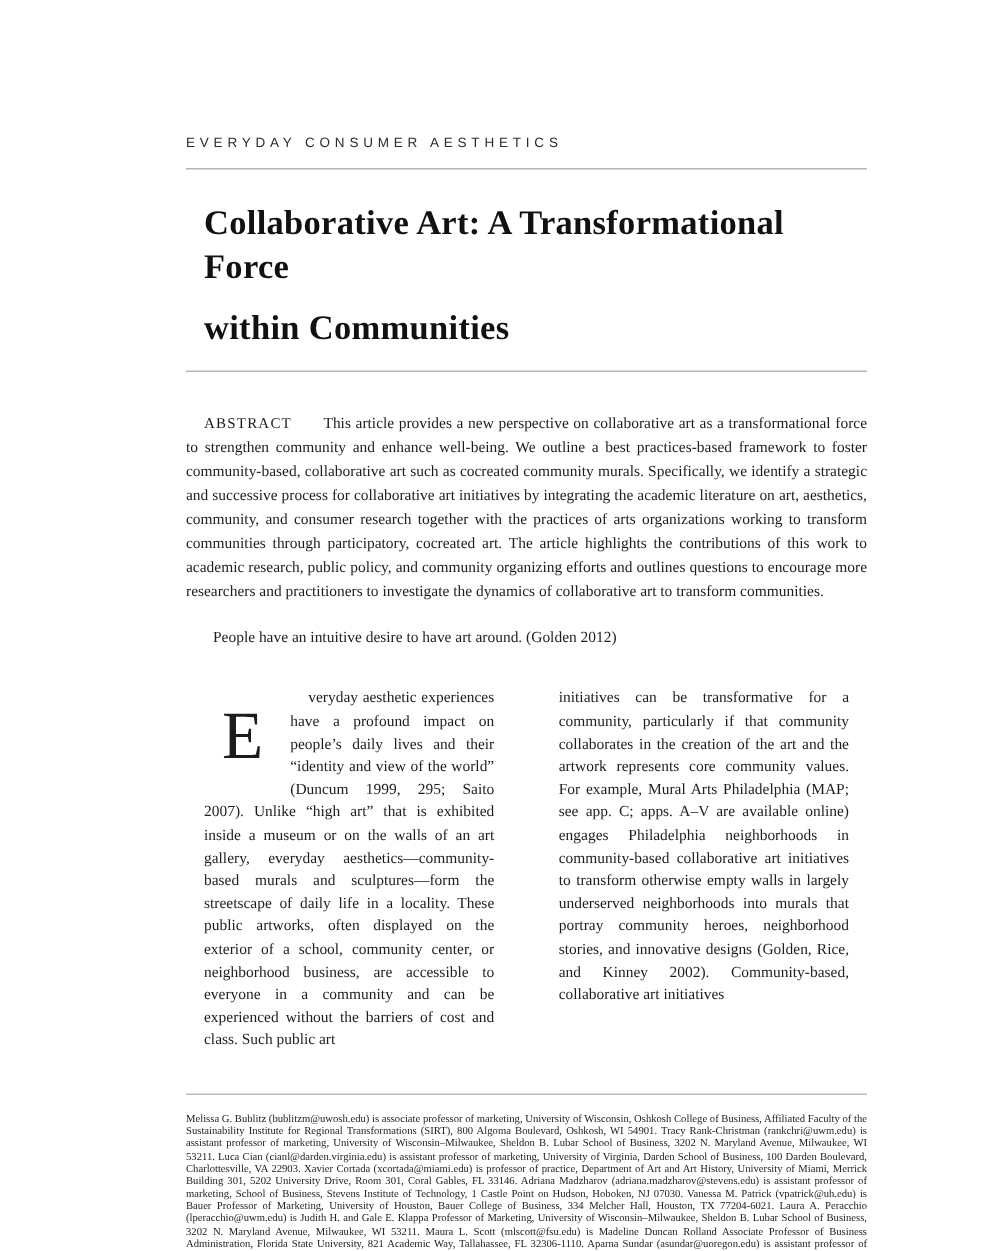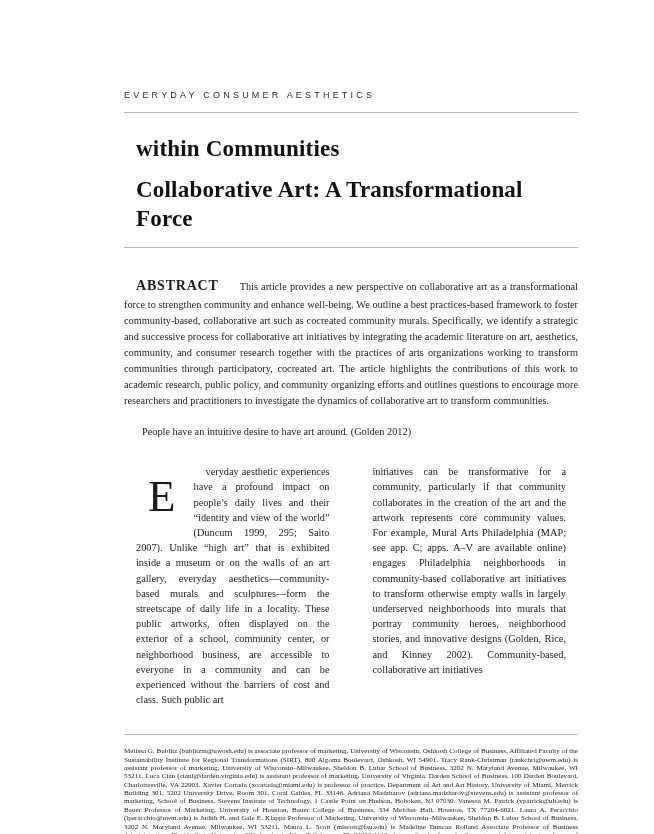--- a/index.html
+++ b/index.html
@@ -29,21 +29,21 @@
     font-size: 9.3px; letter-spacing: 1.6px; line-height: 1.7;
     color: #2b2b2b; word-spacing: 1px;
   }
 
   .abstract {
     margin-top: 27px;
     font-size: 10.3px; line-height: 1.56; text-align: justify;
     color: #1c1c1c;
   }
   .abs-label {
-    font-weight: bold; letter-spacing: 0.8px; font-size: 14px;
+    font-weight: normal; letter-spacing: 0.8px; font-size: 10px;
     margin-right: 9px;
   }
 
   .epigraph {
     margin-top: 17px; padding-left: 18px;
     font-size: 10.3px; color: #1c1c1c;
   }
 
   .columns {
     margin-top: 15px;
@@ -75,22 +75,22 @@
 </style>
 </head>
 <body>
 
 <div class="page">
 
   <div class="running-head">EVERYDAY CONSUMER AESTHETICS</div>
   <hr class="rule rule-head">
 
   <h1 class="title">
+    <span>Collaborative Art: A Transformational Force</span>
     <span>within Communities</span>
-    <span>Collaborative Art: A Transformational Force</span>
   </h1>
 
   <hr class="rule rule-title">
 
 
   <p class="abstract">
     <span class="abs-label">ABSTRACT</span><span>This article provides a new perspective on collaborative art as a transformational force to strengthen community and enhance well-being. We outline a best practices-based framework to foster community-based, collaborative art such as cocreated community murals. Specifically, we identify a strategic and successive process for collaborative art initiatives by integrating the academic literature on art, aesthetics, community, and consumer research together with the practices of arts organizations working to transform communities through participatory, cocreated art. The article highlights the contributions of this work to academic research, public policy, and community organizing efforts and outlines questions to encourage more researchers and practitioners to investigate the dynamics of collaborative art to transform communities.</span>
   </p>
 
   <p class="epigraph">People have an intuitive desire to have art around. (Golden 2012)</p>

